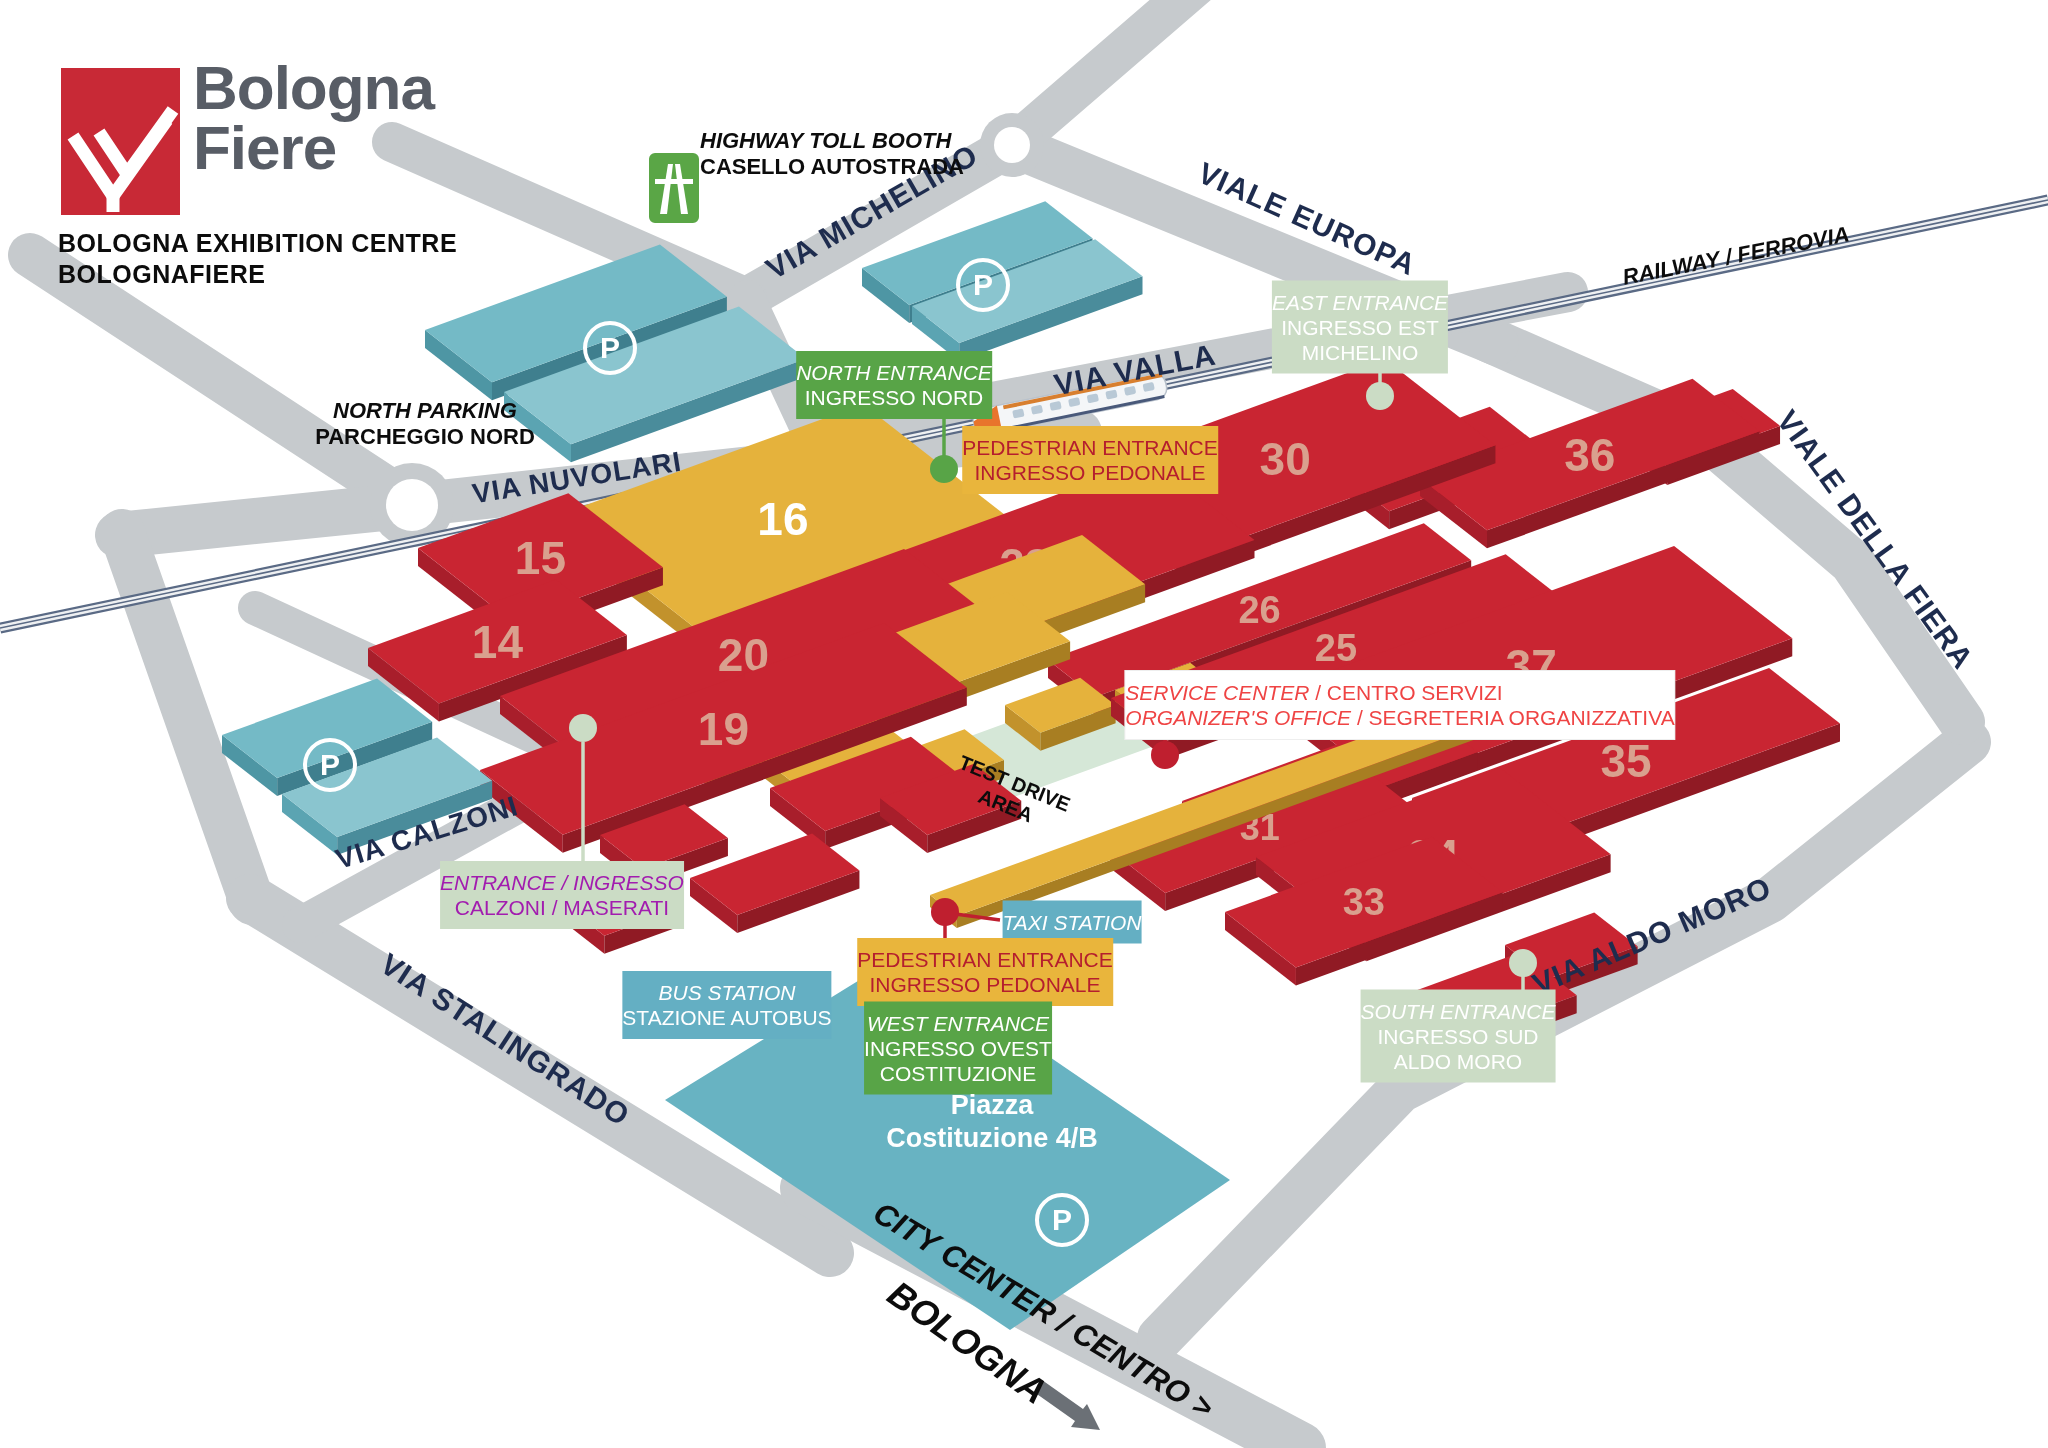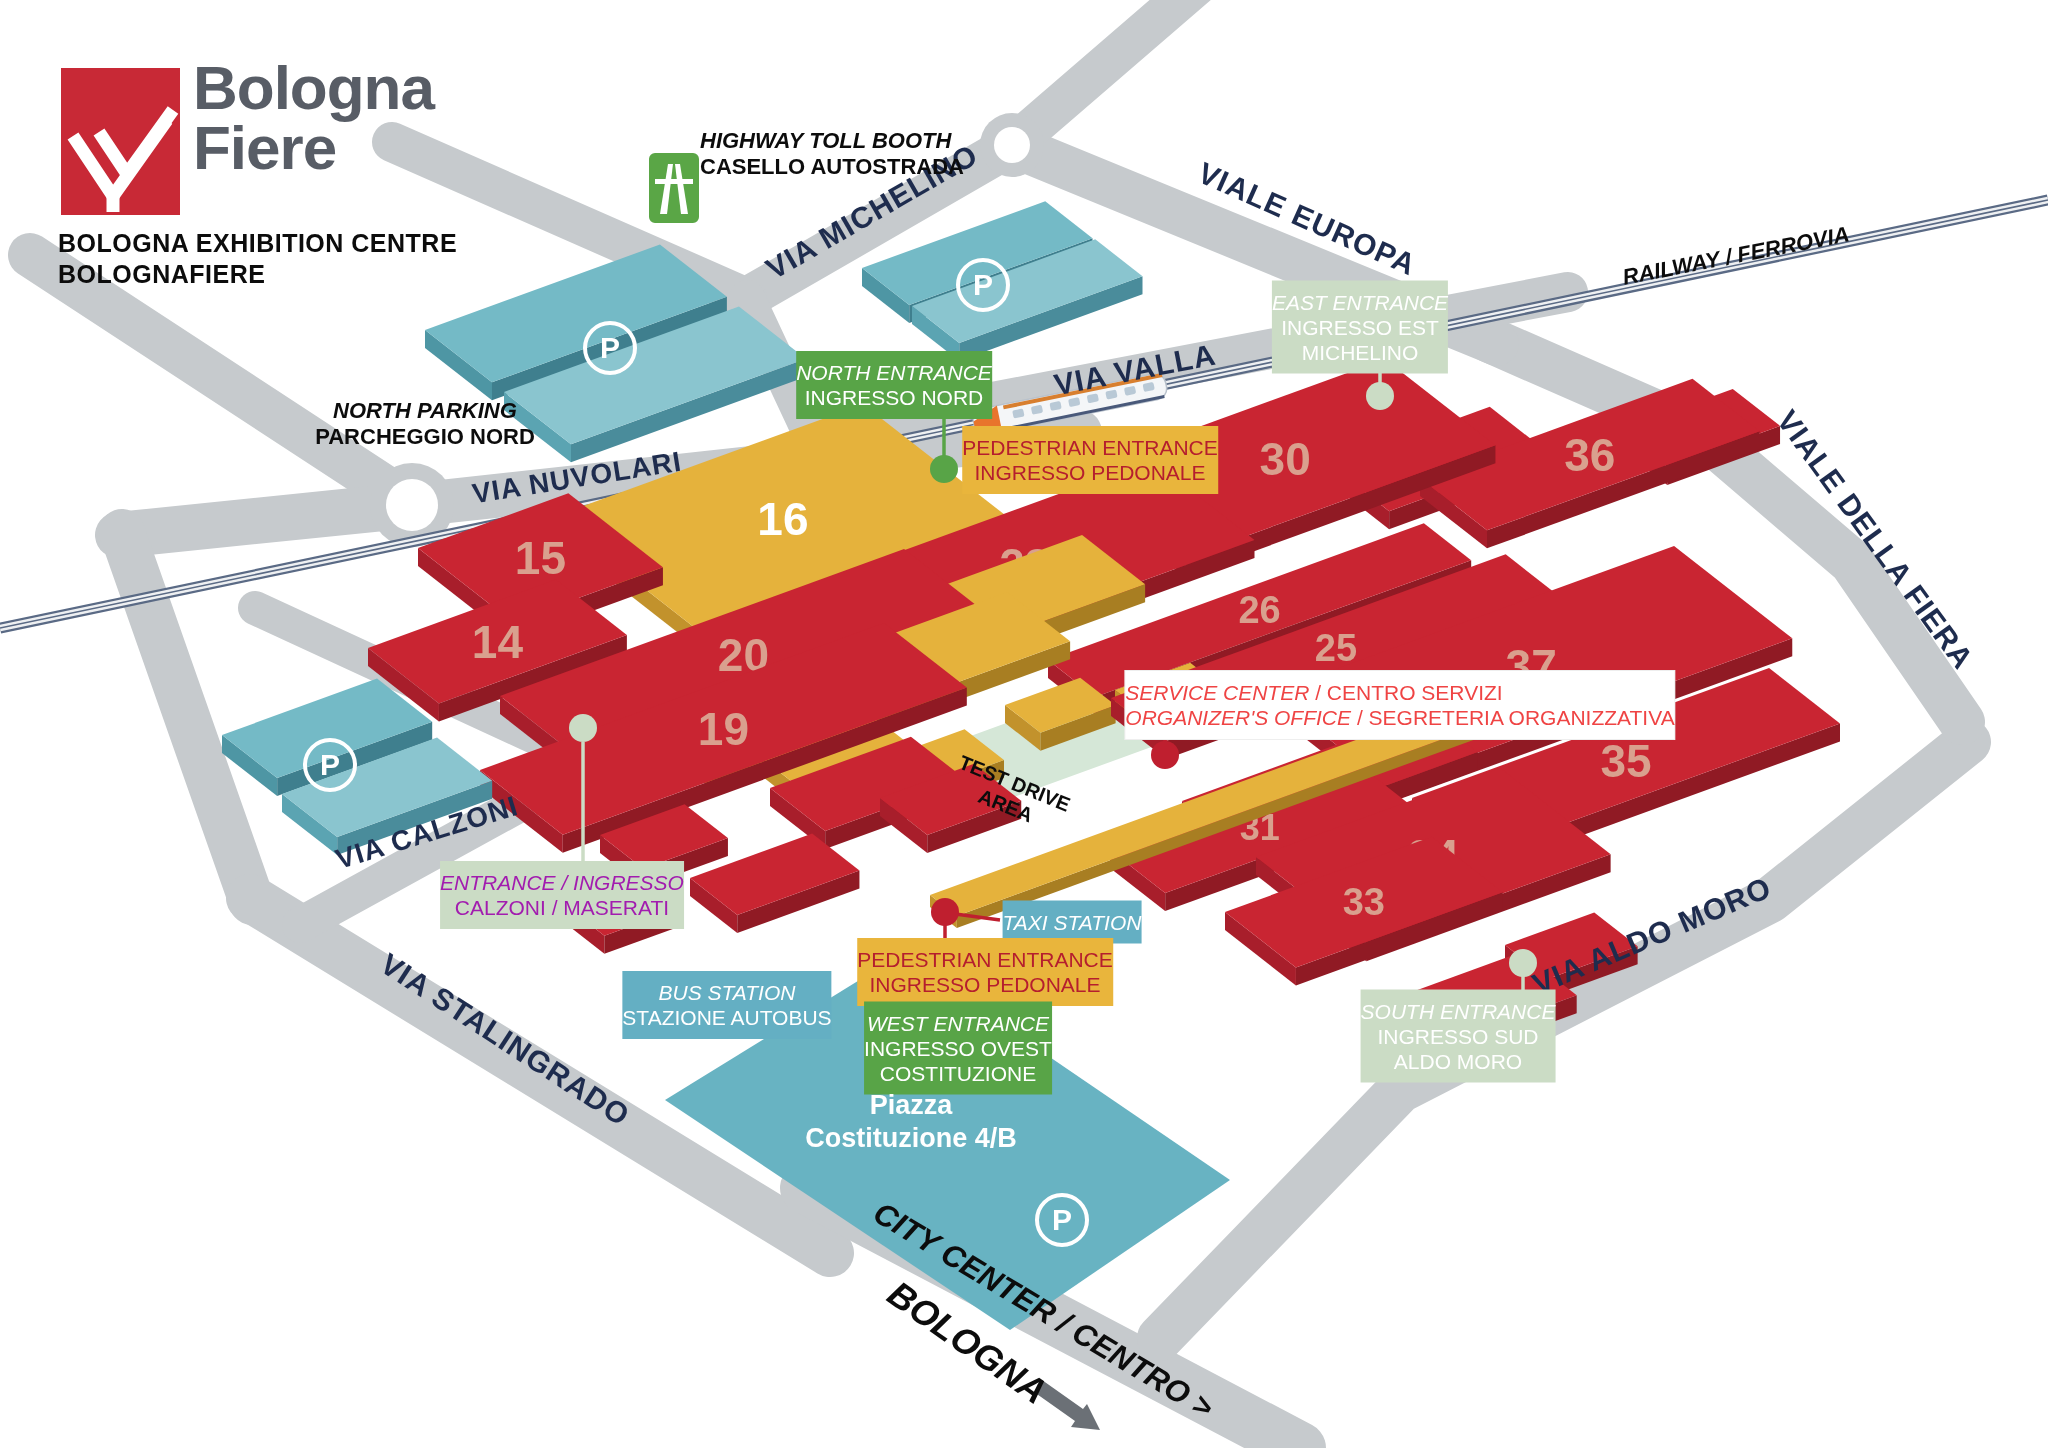--- a/index.html
+++ b/index.html
@@ -392,21 +392,21 @@
         <div>ALDO MORO</div>
       </div>
       <div class="abs ctr callout pale" style="left: 562px; top: 895px; background: rgb(203, 220, 197); color: #a21caf;">
         <div><i>ENTRANCE / INGRESSO</i></div>
         <div>CALZONI / MASERATI</div>
       </div>
       <div class="abs ctr picon" style="left: 610px; top: 348px;">P</div>
       <div class="abs ctr picon" style="left: 983px; top: 285px;">P</div>
       <div class="abs ctr picon" style="left: 330px; top: 765px;">P</div>
       <div class="abs ctr picon" style="left: 1062px; top: 1220px;">P</div>
-      <div class="abs ctr piazza-lbl" style="left: 911px; top: 1122px; text-align: center;">
+      <div class="abs ctr piazza-lbl" style="left: 992px; top: 1122px; text-align: center;">
         <div>Piazza</div>
         <div>Costituzione 4/B</div>
       </div>
       <div class="abs freelbl" style="left: 1010px; top: 795px; font-size: 20px; text-align: center; transform: translate(-50%, -50%) rotate(22deg);">
         <div>TEST DRIVE</div>
         <div>AREA</div>
       </div>
     </div>
 </div>
 

